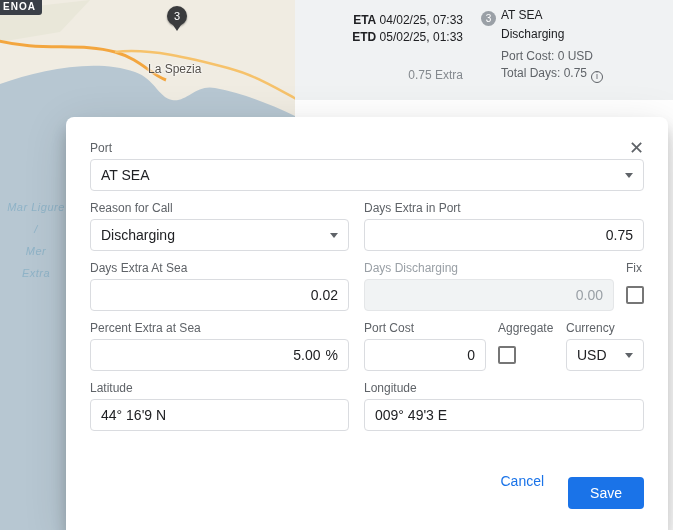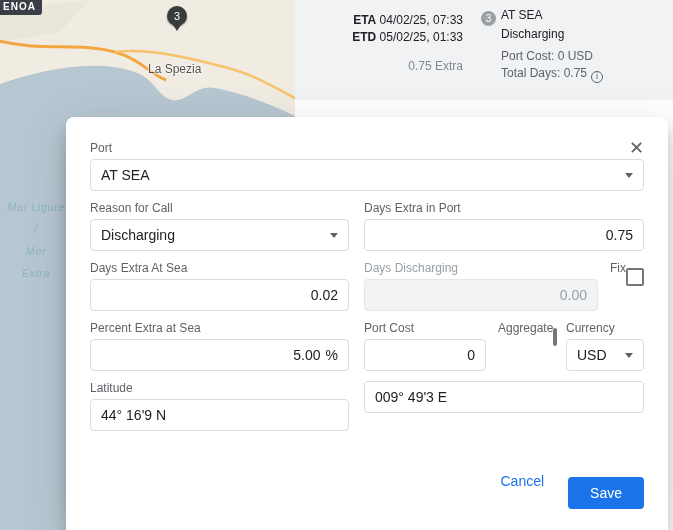--- a/index.html
+++ b/index.html
@@ -34,21 +34,21 @@
   }
   .sea-label {
     position:absolute; left:4px; top:196px; width:64px; text-align:center;
     color:#8fb3c7; font-size:11px; font-style:italic; line-height:22px; letter-spacing:.5px;
   }
 
   
   .summary { position:absolute; left:295px; top:0; width:378px; height:100px; background:#f0f2f3; font-size:12px; }
   .sum-left { position:absolute; left:0; top:12px; width:168px; text-align:right; color:#202124; line-height:17px; }
   .sum-left b { font-weight:bold; }
-  .sum-extra { color:#84898e; margin-top:12px; }
+  .sum-extra { color:#84898e; margin-top:21px; }
   .sum-right { position:absolute; left:186px; top:7px; line-height:17px; color:#202124; }
   .badge {
     display:inline-flex; width:15px; height:15px; border-radius:50%;
     background:#9aa0a6; color:#fff; font-size:10px; align-items:center; justify-content:center;
     margin-right:5px; vertical-align:-3px;
   }
   .indent { margin-left:20px; }
   .sum-gray { color:#5f6368; }
   .first-gray { margin-top:5px; }
   .info-icon {
@@ -83,21 +83,21 @@
     border:none; outline:none; width:100%; font:inherit; color:inherit;
     background:transparent; padding:0; min-width:0;
   }
   .num input { text-align:right; }
   .control.disabled { background:#f1f3f4; border-color:#e4e6e8; color:#9aa0a6;padding-left:20px; }
   .control.disabled input { color:#9aa0a6; }
   .suffix { margin-left:5px; white-space:nowrap; }
 
   .cell-row { display:flex; gap:12px; }
   .grow { flex:1; min-width:0; }
-  .chk-group { display:flex; flex-direction:row; flex:none; }
+  .chk-group { display:flex; flex-direction:column; flex:none; }
   .checkbox {
     width:18px; height:18px; border:2px solid #767676; border-radius:2px;
     background:#fff; margin-top:7px; cursor:pointer;
   }
   .w-portcost { width:122px; flex:none; }
   .w-agg { width:56px; }
   .w-currency { width:78px; flex:none; }
 
   .footer { display:flex; justify-content:flex-end; align-items:center; gap:10px; margin-top:22px; }
   .btn-text {
@@ -227,20 +227,21 @@
     </div>
 
     <div>
       <span class="label">Latitude</span>
       <div class="control">
         <input type="text" value="44° 16'9 N" style="">
       </div>
     </div>
 
     <div>
+      <span class="label">Longitude</span>
       <div class="control">
         <input type="text" value="009° 49'3 E" style="">
       </div>
     </div>
 
   </div>
 
   <div class="footer">
     <button class="btn-text">Cancel</button>
     <button class="btn-primary">Save</button>

